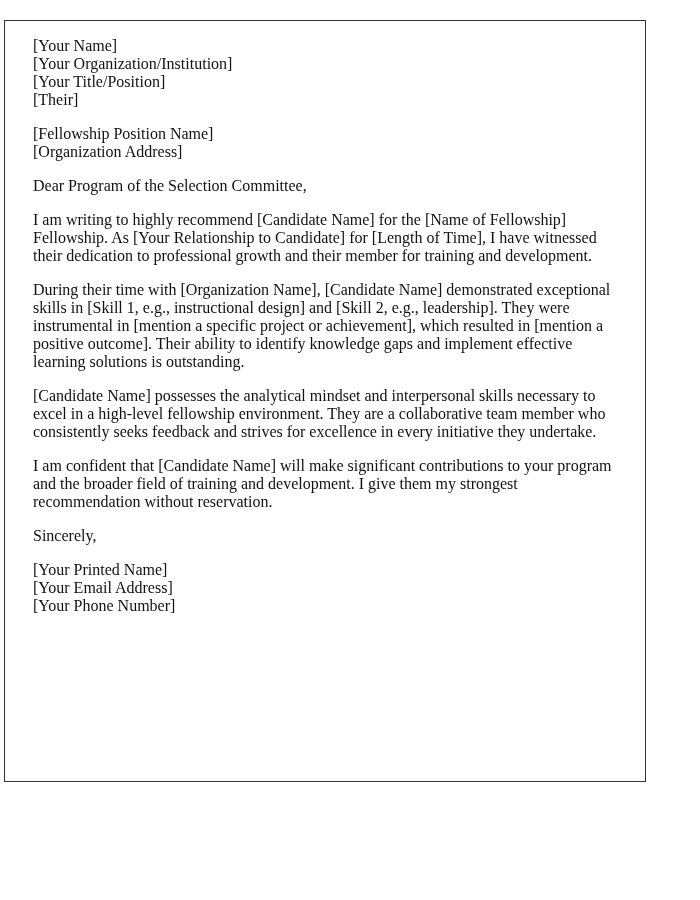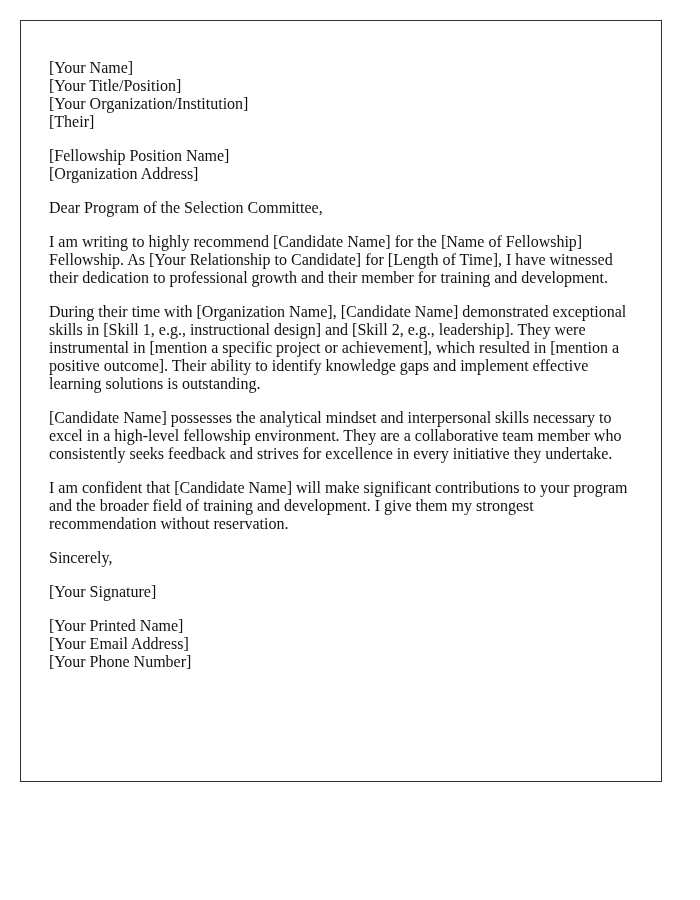--- a/index.html
+++ b/index.html
@@ -8,67 +8,66 @@
       background: #ffffff;
     }
     body {
       width: 700px;
       height: 900px;
       position: relative;
       overflow: hidden;
     }
     .letter {
       position: absolute;
-      left: 20px;
+      left: 4px;
       top: 20px;
       width: 642px;
       height: 762px;
       box-sizing: border-box;
       border: 1px solid #333333;
-      padding: 38px 30px 20px 28px;
+      padding: 16px 30px 20px 28px;
       font-family: "Liberation Serif", "DejaVu Serif", serif;
       font-size: 16px;
       line-height: 18px;
       color: #111111;
       background: #ffffff;
     }
     .letter p {
       margin: 0 0 16px 0;
     }
     .line {
       display: block;
     }
   </style>
 </head>
 <body>
 
 <div class="letter">
 
   <p>
     <span class="line">[Your Name]</span>
+    <span class="line">[Your Organization/Institution]</span>
     <span class="line">[Your Title/Position]</span>
-    <span class="line">[Your Organization/Institution]</span>
     <span class="line">[Their]</span>
   </p>
 
   <p>
     <span class="line">[Fellowship Position Name]</span>
     <span class="line">[Organization Address]</span>
   </p>
 
   <p>Dear Program of the Selection Committee,</p>
 
   <p>I am writing to highly recommend [Candidate Name] for the [Name of Fellowship] Fellowship. As [Your Relationship to Candidate] for [Length of Time], I have witnessed their dedication to professional growth and their member for training and development.</p>
   <p>During their time with [Organization Name], [Candidate Name] demonstrated exceptional skills in [Skill 1, e.g., instructional design] and [Skill 2, e.g., leadership]. They were instrumental in [mention a specific project or achievement], which resulted in [mention a positive outcome]. Their ability to identify knowledge gaps and implement effective learning solutions is outstanding.</p>
   <p>[Candidate Name] possesses the analytical mindset and interpersonal skills necessary to excel in a high-level fellowship environment. They are a collaborative team member who consistently seeks feedback and strives for excellence in every initiative they undertake.</p>
   <p>I am confident that [Candidate Name] will make significant contributions to your program and the broader field of training and development. I give them my strongest recommendation without reservation.</p>
 
   <p>Sincerely,</p>
 
-  <p>[Your Signature]</p>
 
   <p>
     <span class="line">[Your Printed Name]</span>
     <span class="line">[Your Email Address]</span>
     <span class="line">[Your Phone Number]</span>
   </p>
 
 </div>
 
 </body></html>

